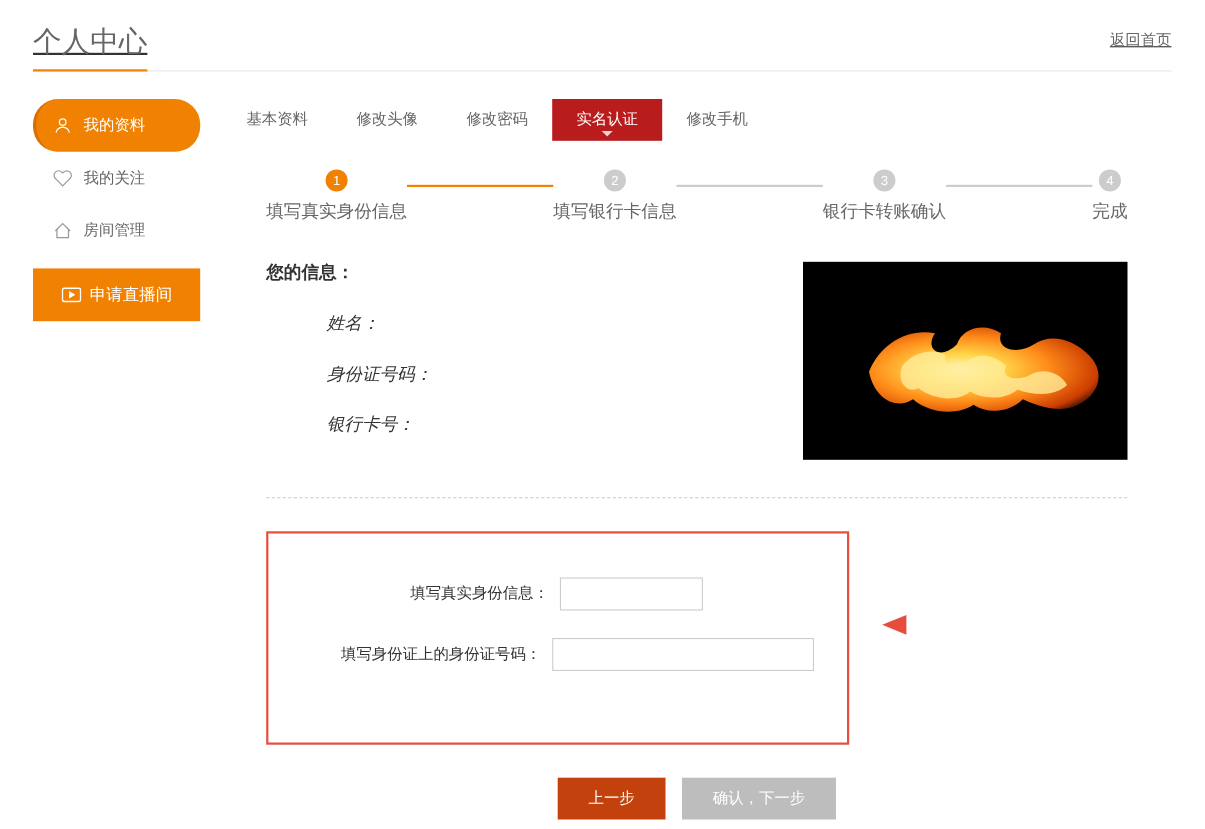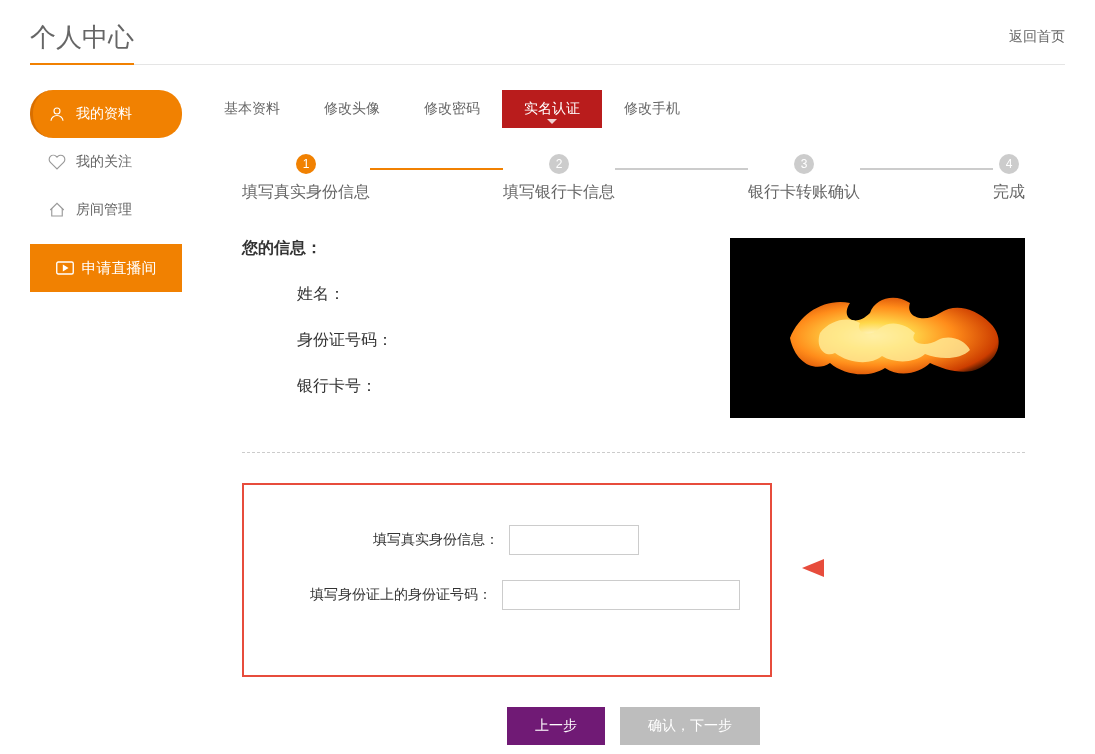--- a/index.html
+++ b/index.html
@@ -1,18 +1,18 @@
 <!DOCTYPE html>
 <html><head>
 <meta charset="utf-8">
 <style>
 * { margin: 0; padding: 0; box-sizing: border-box; }
 body { font-family: "Microsoft YaHei", Arial, sans-serif; background: #fff; color: #333; font-size: 14px; }
 .container { width: 1095px; margin: 0 auto; padding: 20px 30px; }
-.header { display: flex; justify-content: space-between; align-items: center; border-bottom: 1px solid #e5e5e5; padding-bottom: 10px; margin-bottom: 0; }
+.header { display: flex; justify-content: space-between; align-items: center; border-bottom: 1px solid #e5e5e5; padding-bottom: 10px; margin-bottom: 0; text-decoration: underline; }
 .title { font-size: 26px; color: #666; font-weight: normal; border-bottom: 2px solid #f18101; padding-bottom: 8px; margin-bottom: -11px; }
 .home-link { color: #666; font-size: 14px; cursor: pointer; }
 .content { display: flex; margin-top: 25px; }
 .sidebar { width: 152px; flex-shrink: 0; }
 .nav-item { display: flex; align-items: center; height: 48px; padding-left: 18px; color: #666; cursor: pointer; font-size: 14px; }
 .nav-item.active { background: #f18101; color: #fff; border-left: 3px solid #d96f00; padding-left: 15px; border-radius: 23px; }
 .nav-icon { width: 18px; height: 18px; margin-right: 10px; display: inline-flex; align-items: center; justify-content: center; }
 .apply-btn { display: flex; align-items: center; justify-content: center; height: 48px; background: #f18101; color: #fff; cursor: pointer; margin-top: 10px; font-size: 15px; }
 .apply-btn .nav-icon { margin-right: 8px; }
 .main { flex: 1; margin-left: 20px; }
@@ -25,35 +25,35 @@
 .step { display: flex; flex-direction: column; align-items: center; position: relative; }
 .step-circle { width: 20px; height: 20px; border-radius: 50%; display: flex; align-items: center; justify-content: center; color: #fff; font-size: 12px; background: #ccc; z-index: 1; }
 .step.done .step-circle { background: #f18101; }
 .step-label { margin-top: 8px; font-size: 16px; color: #666; white-space: nowrap; }
 .step-line { flex: 1; height: 2px; background: #ccc; margin-top: -20px; }
 .step-line.done { background: #f18101; }
 .info-section { display: flex; justify-content: space-between; margin-bottom: 30px; }
 .info-left { font-size: 16px; }
 .info-title { font-weight: bold; margin-bottom: 25px; }
 .info-row { margin-bottom: 25px; padding-left: 55px; }
-.info-label { text-align: right; display: inline-block; }
+.info-label { text-align: right; display: inline-block; font-style: italic; }
 .info-img { width: 295px; height: 180px; background: #000; position: relative; overflow: hidden; }
 .flame { position: absolute; top: 40px; left: 50px; width: 230px; height: 110px; }
 .divider-dashed { border-top: 1px dashed #ccc; margin: 20px 0 30px; }
 .form-box { border: 2px solid #e74c3c; padding: 40px 30px; width: 530px; margin-bottom: 20px; position: relative; }
 .form-row { display: flex; align-items: center; margin-bottom: 25px; }
 .form-row:last-child { margin-bottom: 0; }
 .form-label { width: 225px; text-align: right; margin-right: 10px; font-size: 14px; color: #333; }
 .form-input { border: 1px solid #ccc; height: 30px; padding: 0 8px; font-size: 14px; }
 .form-input.short { width: 130px; }
 .form-input.long { width: 245px; }
 .arrow-wrapper { position: absolute; right: -260px; top: 68px; }
 .btns { display: flex; justify-content: center; gap: 15px; margin-top: 30px; }
 .btn { height: 38px; padding: 0 28px; border: none; cursor: pointer; font-size: 14px; color: #fff; }
-.btn-prev { background: #701a75; }
+.btn-prev { background: #c2410c; }
 .btn-next { background: #bdbdbd; }
 </style>
 </head>
 <body>
 
 <div class="container">
   <div class="header">
     <h1 class="title">个人中心</h1>
     <a class="home-link">返回首页</a>
   </div>

